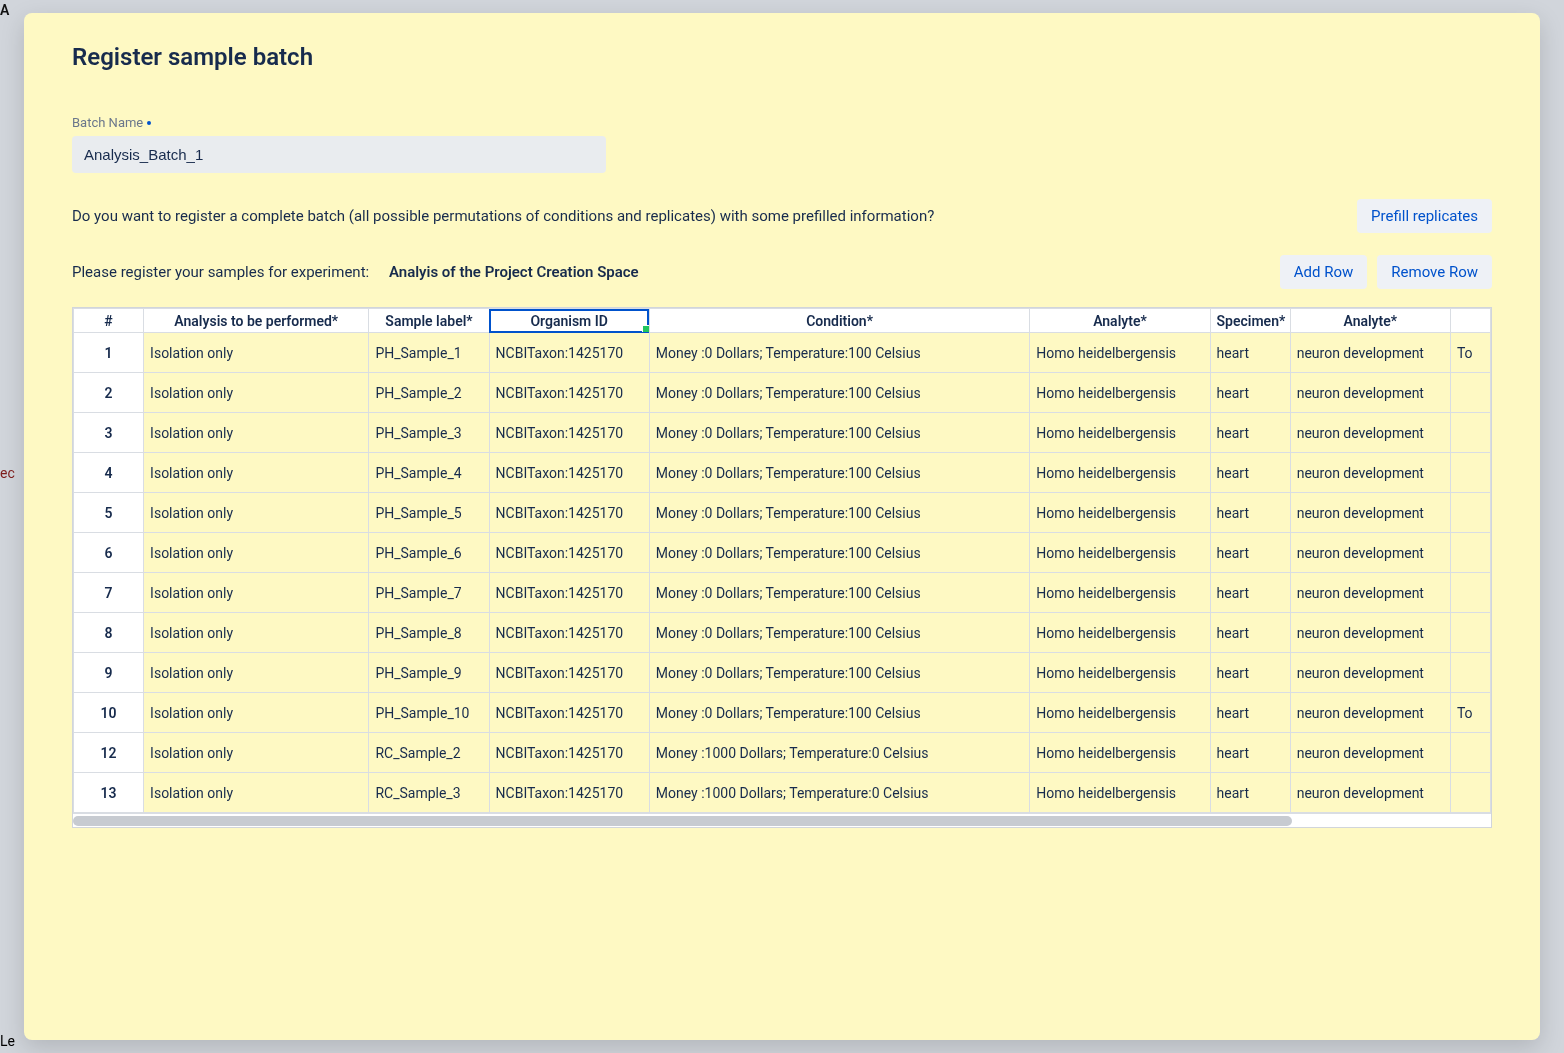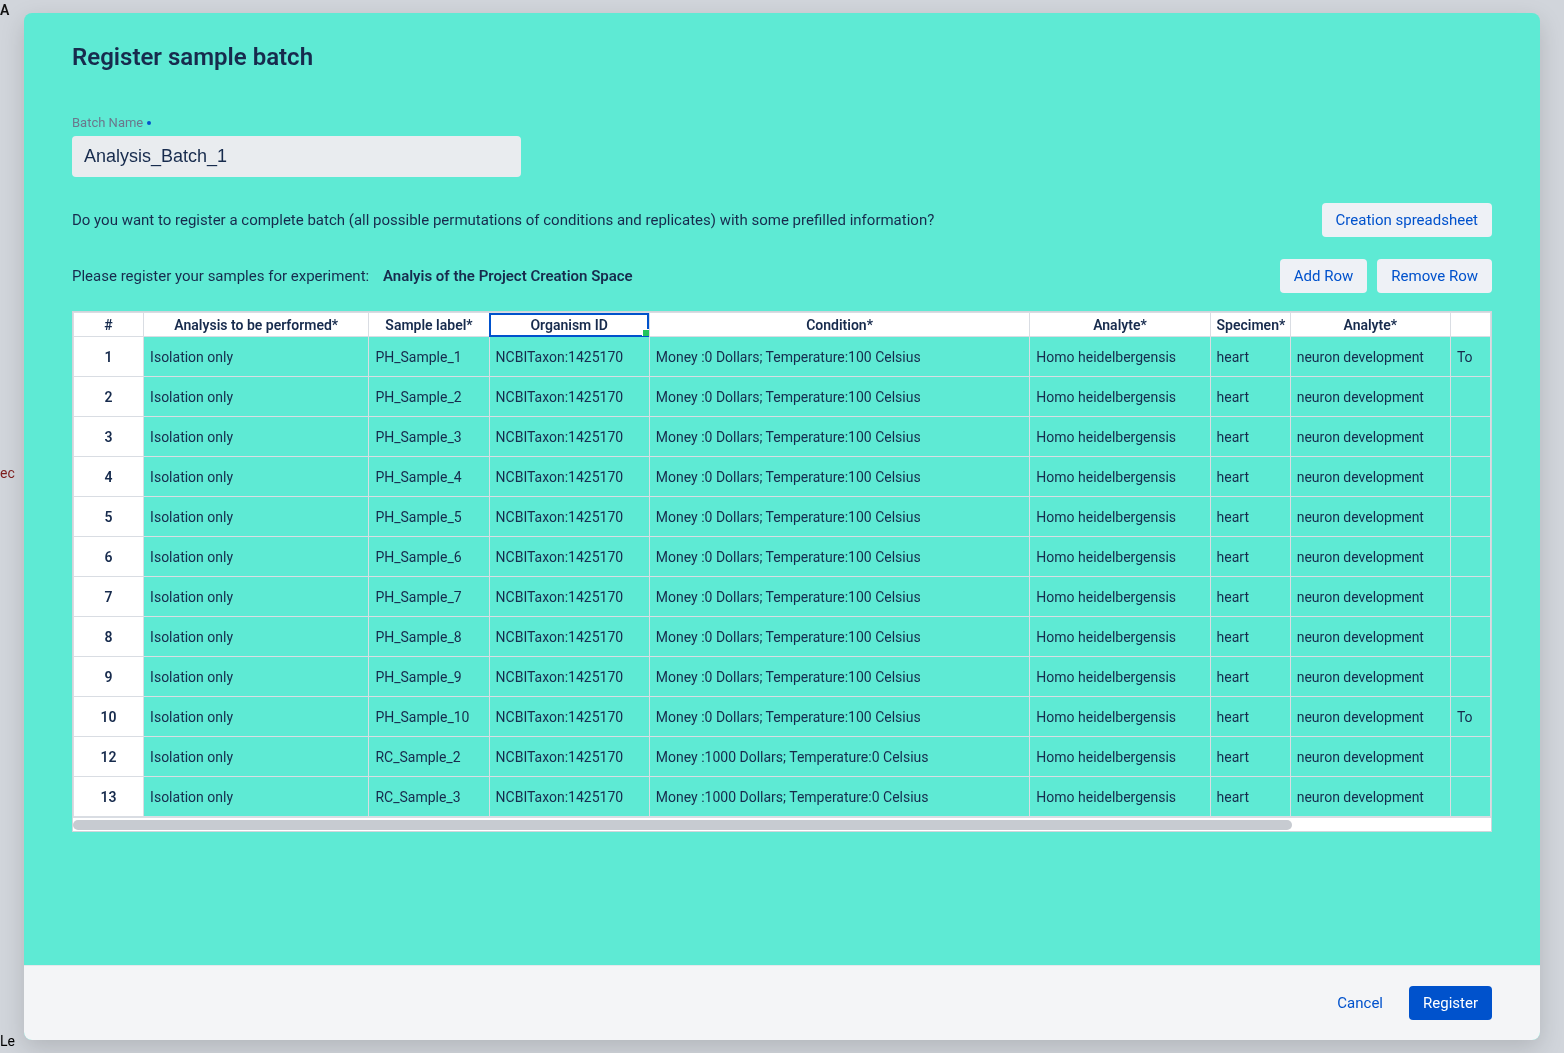--- a/index.html
+++ b/index.html
@@ -16,21 +16,21 @@
     height: 1053px;
     overflow: hidden;
     background: #d1d5db;
   }
   .modal {
     position: absolute;
     top: 13px;
     left: 24px;
     right: 24px;
     bottom: 13px;
-    background: #5eead4;
+    background: #fef9c3;
     border-radius: 8px;
     box-shadow: 0 8px 24px rgba(0,0,0,0.15);
     display: flex;
     flex-direction: column;
     gap: 40px;
   }
   .modal-body {
     flex: 1;
     padding: 30px 48px 10px 48px;
     overflow: hidden;
@@ -60,26 +60,26 @@
     align-items: center;
     gap: 4px;
     margin-top: 16px;
   }
   .req-dot {
     width: 4px; height: 4px; border-radius: 50%;
     background: #0052CC;
     display: inline-block;
   }
   .batch-input {
-    width: 449px;
+    width: 534px;
     background: #e9ecef;
     border: none;
     border-radius: 4px;
     padding: 10px 12px;
-    font-size: 18px;
+    font-size: 15px;
     color: #172B4D;
     margin-bottom: 26px;
   }
   .row-flex {
     display: flex;
     justify-content: space-between;
     align-items: center;
     margin-bottom: 22px;
   }
   .question {
@@ -106,21 +106,21 @@
     background: #0052CC;
     color: #fff;
   }
   .register-row {
     display: flex;
     justify-content: space-between;
     align-items: center;
     margin-bottom: 18px;
   }
   .register-text { font-size: 15px; }
-  .register-text .exp-name { font-weight: 600; margin-left: 10px; }
+  .register-text .exp-name { font-weight: 600; margin-left: 16px; }
   .btn-group { display: flex; gap: 10px; }
 
   .table-wrap {
     border: 1px solid #d1d5db;
     position: relative;
     overflow: hidden;
   }
   .table-scroll {
     overflow: auto;
     max-height: 520px;
@@ -215,21 +215,21 @@
       <h1 class="title">Register sample batch</h1>
 
       <div class="field-label">
         <span>Batch Name</span>
         <span class="req-dot"></span>
       </div>
       <input class="batch-input" type="text" readonly="" value="Analysis_Batch_1" style="">
 
       <div class="row-flex">
         <div class="question">Do you want to register a complete batch (all possible permutations of conditions and replicates) with some prefilled information?</div>
-        <button class="btn btn-light">Creation spreadsheet</button>
+        <button class="btn btn-light">Prefill replicates</button>
       </div>
 
       <div class="register-row">
         <div class="register-text">
           <span>Please register your samples for experiment:</span>
           <span class="exp-name">Analyis of the Project Creation Space</span>
         </div>
         <div class="btn-group">
           <button class="btn btn-light">Add Row</button>
           <button class="btn btn-light">Remove Row</button>
@@ -398,18 +398,14 @@
                 </tr>
               </tbody>
           </table>
         </div>
         <div class="hscroll">
           <div class="hscroll-thumb"></div>
         </div>
       </div>
     </div>
 
-    <div class="modal-footer">
-      <button class="btn btn-link">Cancel</button>
-      <button class="btn btn-primary">Register</button>
-    </div>
   </div>
 </div>
 
 </body></html>

